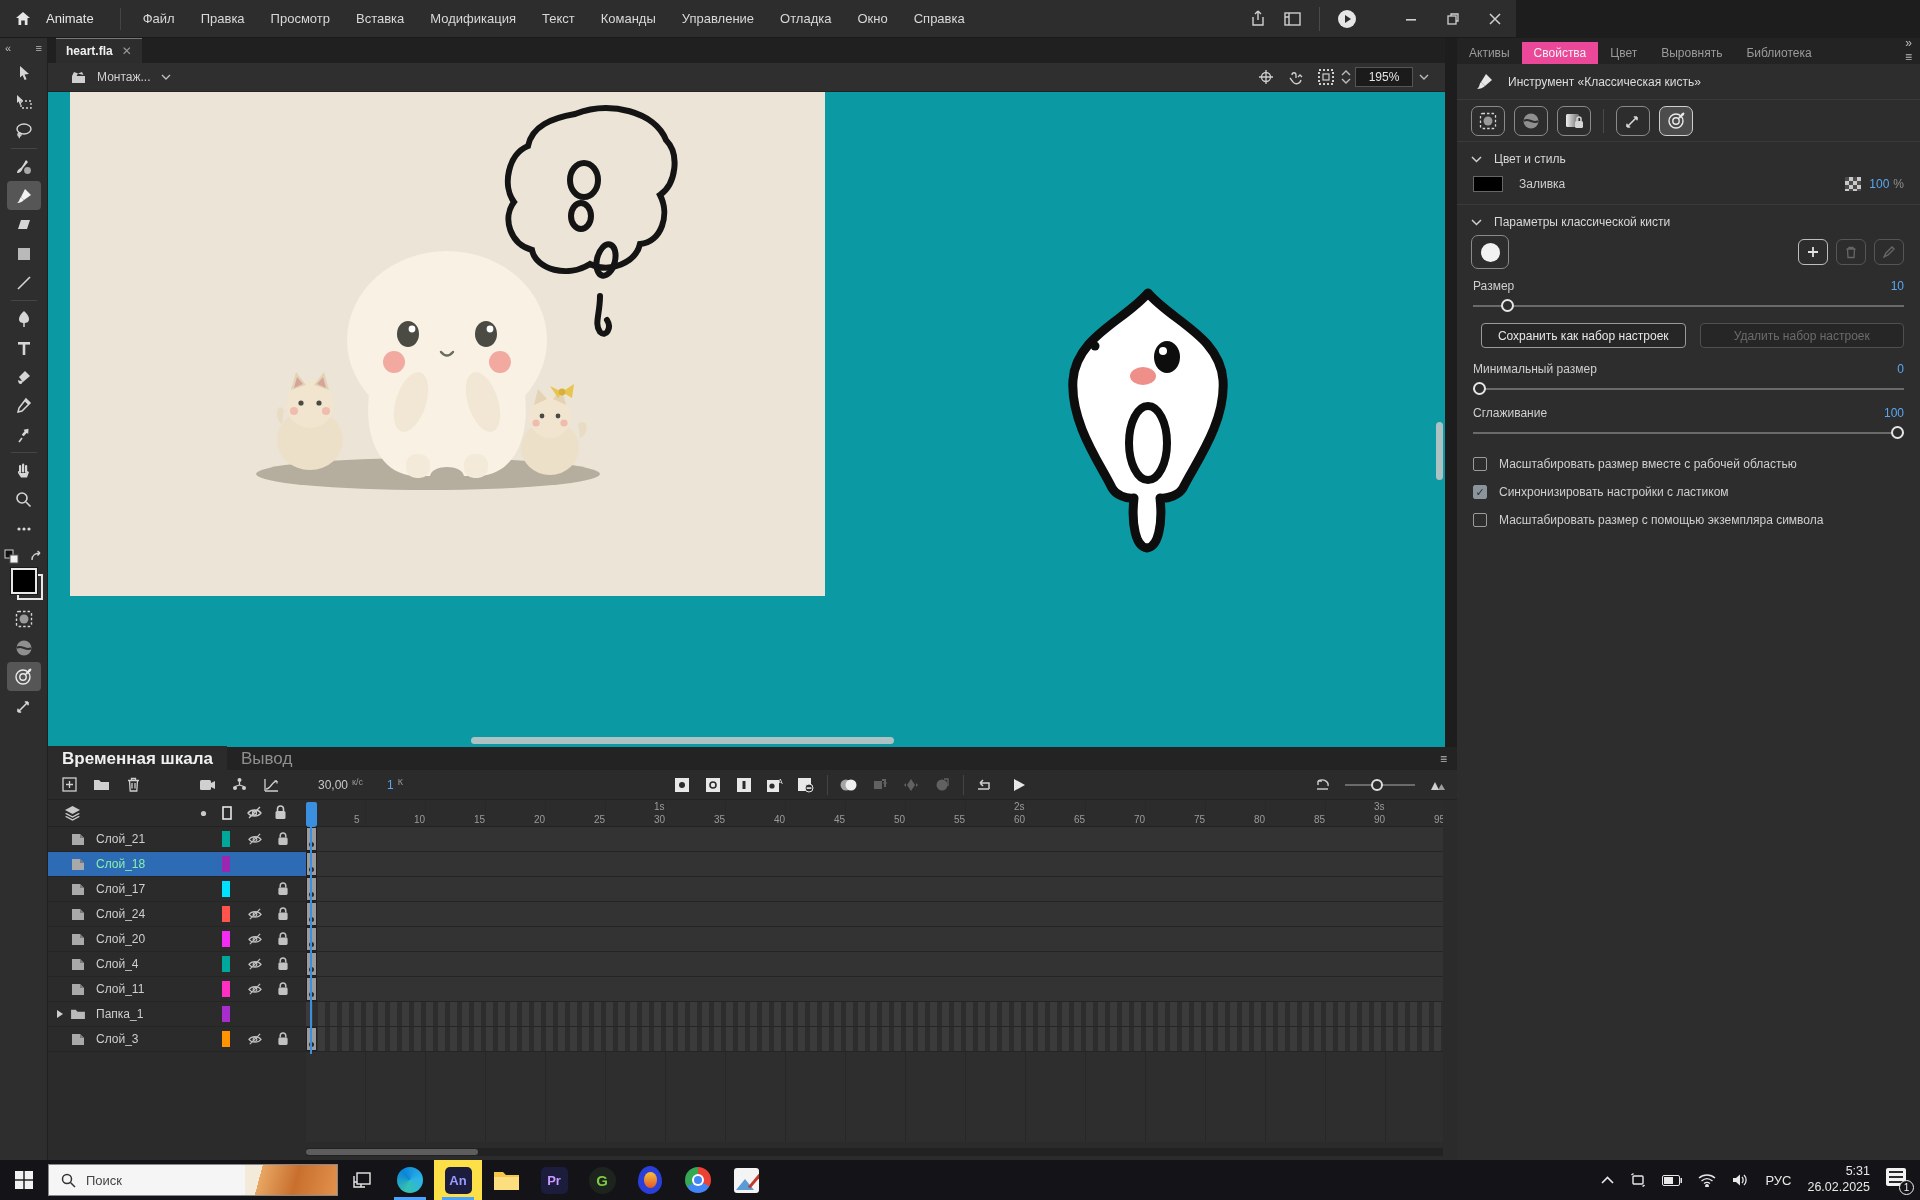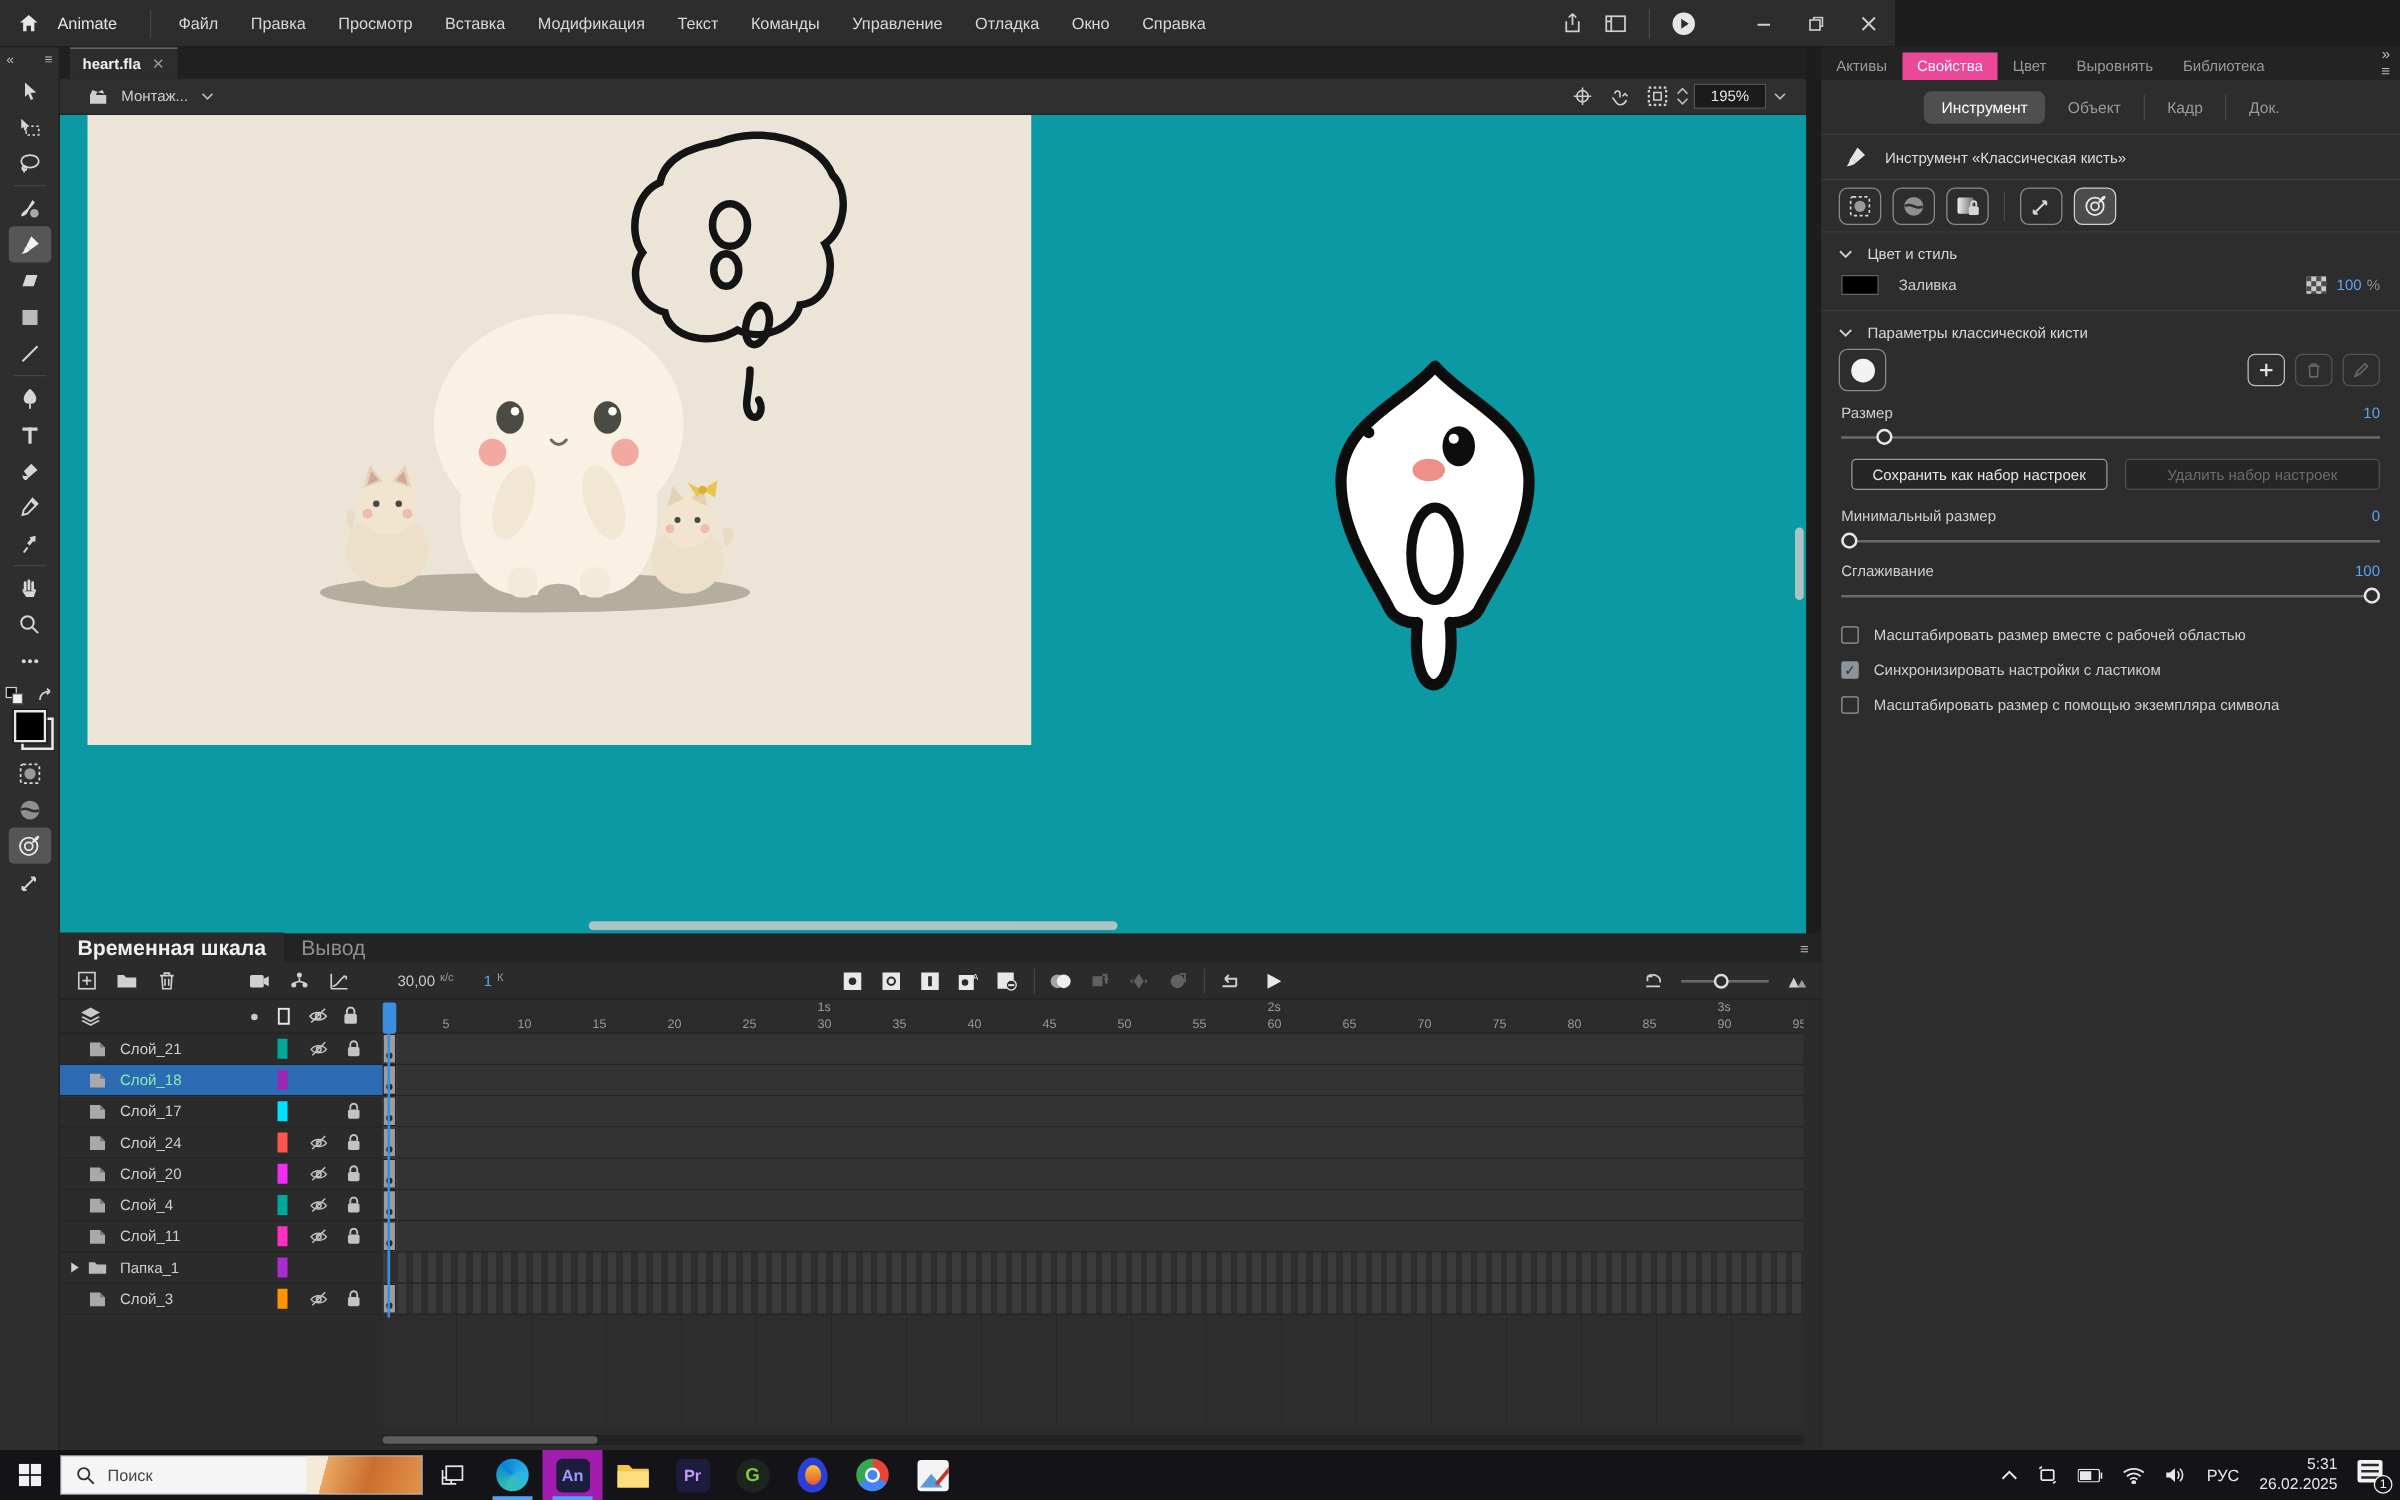--- a/index.html
+++ b/index.html
@@ -128,21 +128,21 @@
   #tl-zoom .ztrack{width:70px;height:2px;background:#6a6a6a;position:relative;}
   #tl-zoom .zknob{position:absolute;left:26px;top:-5px;width:12px;height:12px;border:2px solid #ddd;border-radius:50%;background:#2b2b2b;}
 
   
   #taskbar{position:absolute;left:0;top:1160px;width:1920px;height:40px;background:#141418;display:flex;align-items:center;color:#e8e8e8;}
   #start-btn{width:48px;height:40px;display:flex;align-items:center;justify-content:center;}
   #search-box{width:290px;height:32px;background:#f5f5f5;display:flex;align-items:center;color:#444;font-size:13px;overflow:hidden;border:1px solid #888;}
   #search-box .mag{margin:0 10px 0 12px;color:#333;}
   #search-img{margin-left:auto;width:92px;height:32px;background:linear-gradient(105deg,#f3ead9 0 18%,#e8a763 18%,#c96f2e 55%,#e2924c 100%);}
   .tb-slot{width:48px;height:40px;display:flex;align-items:center;justify-content:center;position:relative;}
-  .tb-slot.active{background:#a21caf;}
+  .tb-slot.active{background:#fde047;}
   .tb-slot .runline{position:absolute;left:8px;bottom:0;right:8px;height:3px;background:#4aa3ff;}
   #tray{margin-left:auto;display:flex;align-items:center;gap:16px;padding-right:8px;color:#e8e8e8;font-size:13px;}
   #clock{text-align:right;font-size:12.5px;line-height:1.25;}
   #notif{position:relative;width:26px;height:24px;}
   #notif .pg{position:absolute;left:0;top:0;width:20px;height:18px;background:#f2f2f2;border-radius:2px;}
   #notif .pg i{display:block;height:2px;background:#2a2a2a;margin:3px 3px 0 3px;}
   #notif .badge{position:absolute;right:-2px;bottom:-3px;width:15px;height:15px;border:1.5px solid #f2f2f2;border-radius:50%;background:#141418;color:#f2f2f2;font-size:10px;display:flex;align-items:center;justify-content:center;}
 </style>
 </head>
 <body>
@@ -466,28 +466,20 @@
 
 <div id="rightpanel">
   <span id="props-collapse">»</span>
   <div id="props-tabs">
       <span class="ptab">Активы</span>
       <span class="ptab active">Свойства</span>
       <span class="ptab">Цвет</span>
       <span class="ptab">Выровнять</span>
       <span class="ptab">Библиотека</span>
       <span id="props-tabmenu">≡</span>
-    </div>
-  <div id="subtabs">
-      <span class="stab active">Инструмент</span>
-      <span class="stab">Объект</span>
-      <span class="stab-sep"></span>
-      <span class="stab">Кадр</span>
-      <span class="stab-sep"></span>
-      <span class="stab">Док.</span>
     </div>
 
   <div id="tool-header">
     <svg width="19" height="19" viewBox="0 0 19 19">
         <path d="M11 2 L17 8 L10 14 L6 10 Z" fill="#e6e6e6"></path>
         <path d="M6 10 C4 12 5 15 2 17 C5 17 8 16 10 14 Z" fill="#e6e6e6"></path>
       </svg>
     <span>Инструмент «Классическая кисть»</span>
   </div>
 

